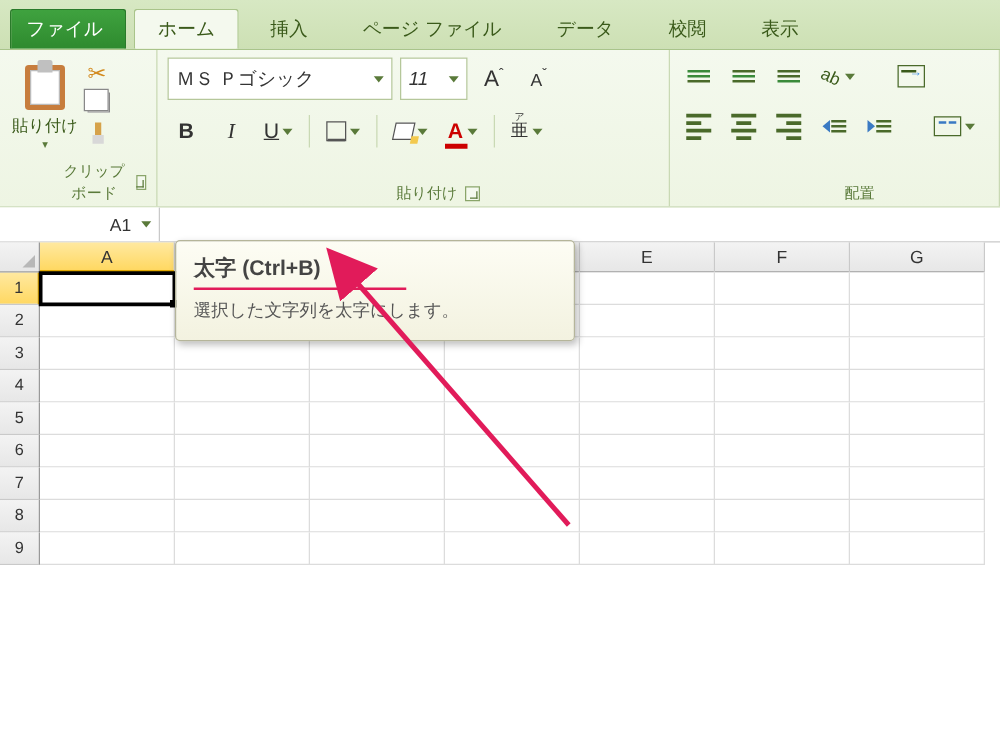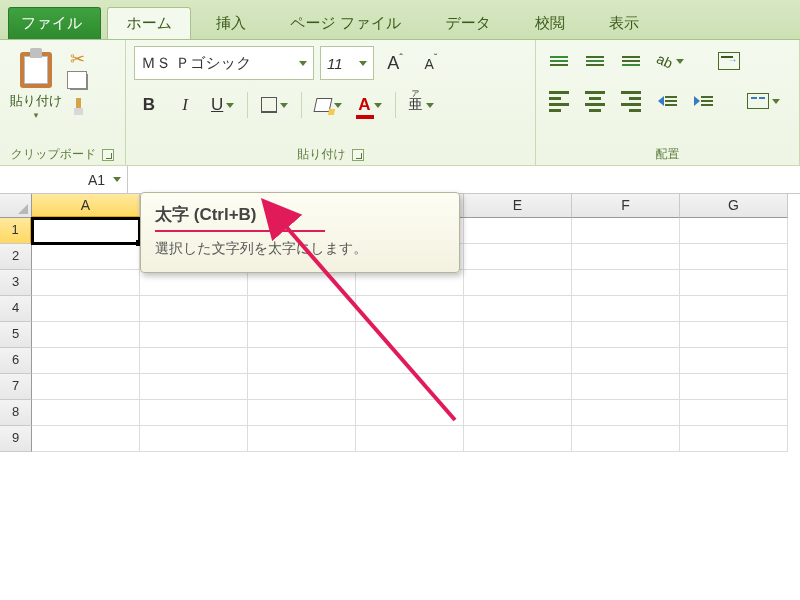--- a/index.html
+++ b/index.html
@@ -52,20 +52,21 @@
   }
   .group-body { display:flex; gap:6px; align-items:flex-start; }
   .group-label {
     text-align: center;
     font-size: 12px;
     color: #5a7a3a;
     display:flex;
     align-items:center;
     justify-content:center;
     gap:6px;
+    margin-left:40px;
   }
   .dlauncher {
     width: 12px; height: 12px;
     border: 1px solid #8aa56a;
     position: relative;
     background:#f4f9ee;
   }
   .dlauncher::after{
     content:"";position:absolute;right:1px;bottom:1px;
     width:5px;height:5px;border-right:1px solid #5a7a3a;border-bottom:1px solid #5a7a3a;

